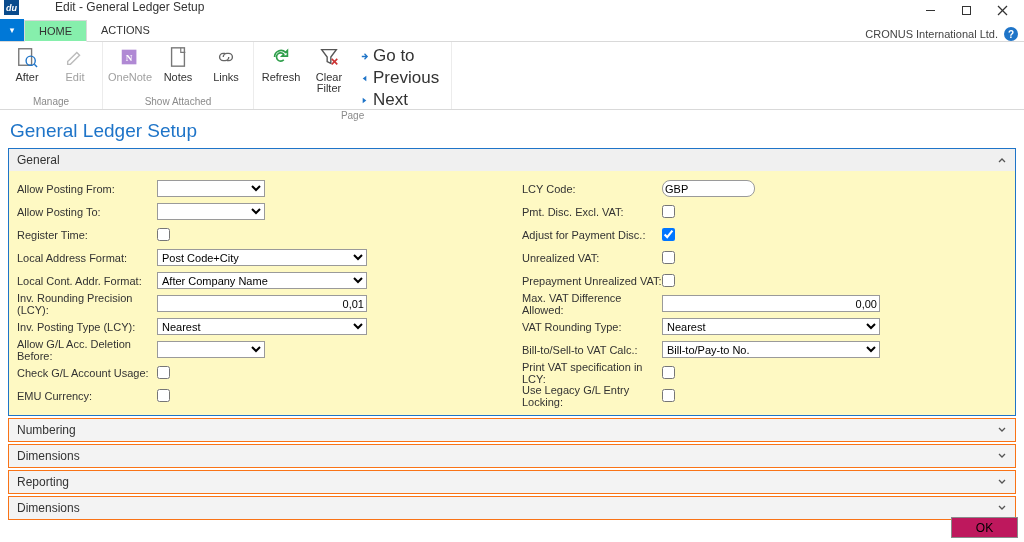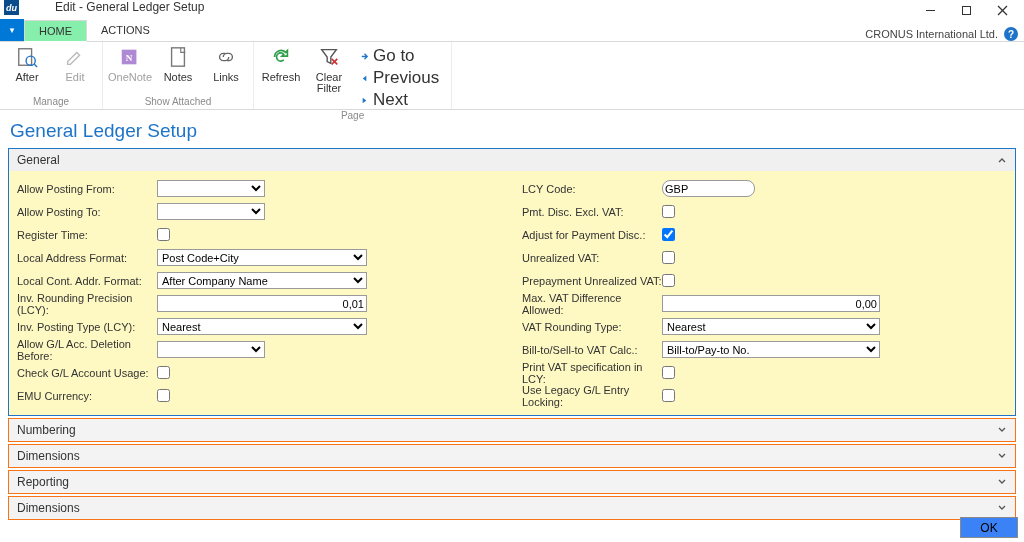--- a/index.html
+++ b/index.html
@@ -46,21 +46,21 @@
   select.inp, input.inp { font-family:inherit; font-size:11px; border:1px solid #9a9a9a; background:#fff; height:17px; padding:0 2px; }
   select.inp { padding:0; }
   .w-small { width:108px; }
   .w-med { width:210px; }
   .w-wide { width:218px; }
   .w-num { width:210px; text-align:right; padding-right:4px; }
   .w-lcy { width:93px;border-radius:8px; }
   input[type=checkbox].cb { width:13px; height:13px; }
   
   .footer { position:absolute; bottom:4px; right:6px; }
-  .ok-btn { width:58px; height:21px; border:1px solid #8a8a8a; background:#3b82f6; font-size:12px; }
+  .ok-btn { width:67px; height:21px; border:1px solid #8a8a8a; background:#be185d; font-size:12px; }
 </style>
 </head>
 <body>
 
 <div class="titlebar">
   <div class="app-ic">dи</div>
   <div class="title">Edit - General Ledger Setup</div>
   <div class="spacer"></div>
   <div class="winbtn">
       <svg viewBox="0 0 11 11">

